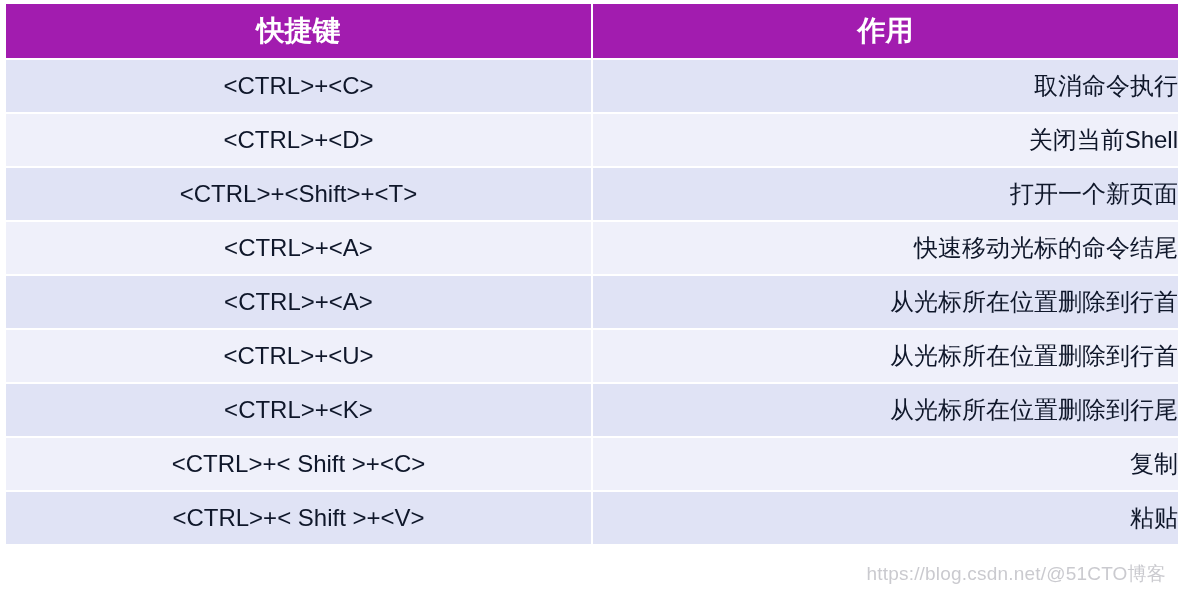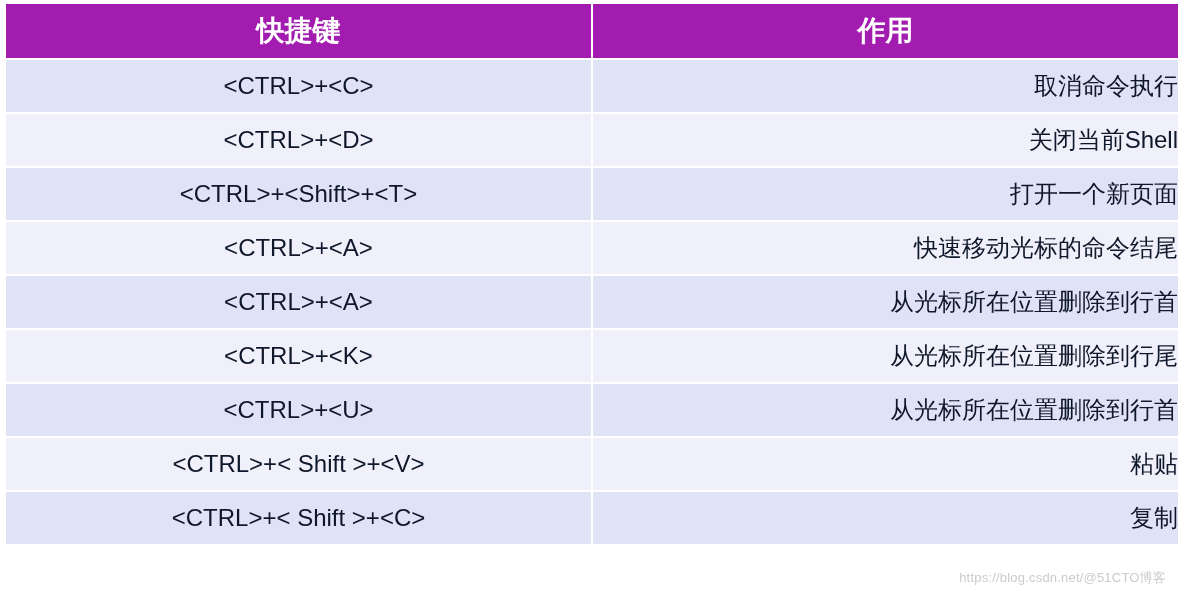--- a/index.html
+++ b/index.html
@@ -57,21 +57,21 @@
     .col-shortcut {
       width: 50%;
     }
     .col-action {
       width: 50%;
     }
     .watermark {
       position: absolute;
       right: 18px;
       bottom: 14px;
-      font-size: 13px;
+      font-size: 19px;
       color: rgba(150,150,160,0.5);
       letter-spacing: 0.2px;
       pointer-events: none;
     }
   </style>
 </head>
 <body>
 
 <div class="table-container">
   <table>
@@ -96,32 +96,32 @@
       </tr>
       <tr>
         <td>&lt;CTRL&gt;+&lt;A&gt;</td>
         <td>快速移动光标的命令结尾</td>
       </tr>
       <tr>
         <td>&lt;CTRL&gt;+&lt;A&gt;</td>
         <td>从光标所在位置删除到行首</td>
       </tr>
       <tr>
+        <td>&lt;CTRL&gt;+&lt;U&gt;</td>
+        <td>从光标所在位置删除到行首</td>
+      </tr>
+      <tr>
         <td>&lt;CTRL&gt;+&lt;K&gt;</td>
         <td>从光标所在位置删除到行尾</td>
       </tr>
       <tr>
-        <td>&lt;CTRL&gt;+&lt;U&gt;</td>
-        <td>从光标所在位置删除到行首</td>
+        <td>&lt;CTRL&gt;+&lt; Shift &gt;+&lt;C&gt;</td>
+        <td>复制</td>
       </tr>
       <tr>
         <td>&lt;CTRL&gt;+&lt; Shift &gt;+&lt;V&gt;</td>
         <td>粘贴</td>
-      </tr>
-      <tr>
-        <td>&lt;CTRL&gt;+&lt; Shift &gt;+&lt;C&gt;</td>
-        <td>复制</td>
       </tr>
     </tbody>
   </table>
 </div>
 
 <div class="watermark">https://blog.csdn.net/@51CTO博客</div>
 
 </body></html>

